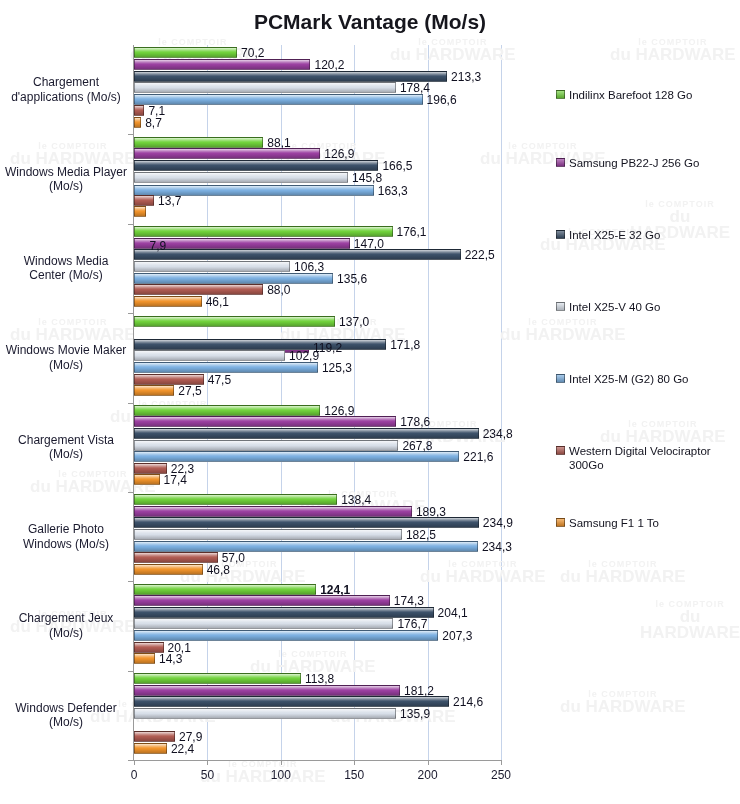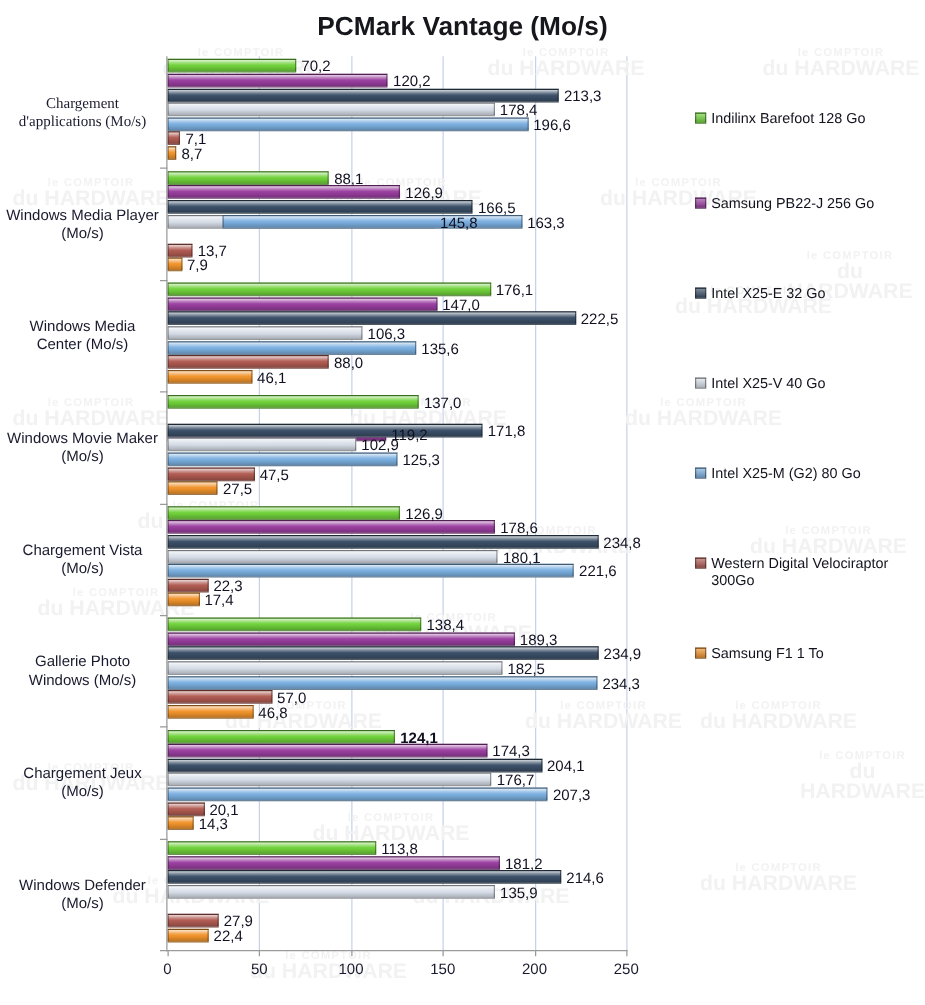--- a/index.html
+++ b/index.html
@@ -259,21 +259,21 @@
       <div class="ytick" style="top: 134.375px;"></div>
       <div class="ytick" style="top: 223.75px;"></div>
       <div class="ytick" style="top: 313.125px;"></div>
       <div class="ytick" style="top: 402.5px;"></div>
       <div class="ytick" style="top: 491.875px;"></div>
       <div class="ytick" style="top: 581.25px;"></div>
       <div class="ytick" style="top: 670.625px;"></div>
       <div class="ytick" style="top: 760px;"></div>
     </div>
   <div id="catlabels">
-      <div class="cat-label" style="top: 75.1875px; font-family: Liberation Serif, serif;">Chargement d'applications (Mo/s)</div>
+      <div class="cat-label" style="top: 75.1875px;">Chargement d'applications (Mo/s)</div>
       <div class="cat-label" style="top: 164.562px;">Windows Media Player (Mo/s)</div>
       <div class="cat-label" style="top: 253.938px;">Windows Media Center (Mo/s)</div>
       <div class="cat-label" style="top: 343.312px;">Windows Movie Maker (Mo/s)</div>
       <div class="cat-label" style="top: 432.688px;">Chargement Vista (Mo/s)</div>
       <div class="cat-label" style="top: 522.062px;">Gallerie Photo Windows (Mo/s)</div>
       <div class="cat-label" style="top: 611.438px;">Chargement Jeux (Mo/s)</div>
       <div class="cat-label" style="top: 700.812px;">Windows Defender (Mo/s)</div>
     </div>
 
   <div id="plot">
@@ -317,31 +317,31 @@
           <div class="vlabel" style="left: 190.289px;">126,9</div>
         </div>
         <div class="barrow" style="top: 25.5875px; width: 367px;">
           <div class="bar" title="Intel X25-E 32 Go: 166,5" style="width: 244.422px; background: linear-gradient(rgb(141, 154, 167) 0%, rgb(83, 101, 122) 22%, rgb(59, 80, 104) 52%, rgb(46, 62, 81) 100%);"></div>
           <div class="vlabel" style="left: 248.422px;">166,5</div>
         </div>
         <div class="barrow" style="top: 37.1875px; width: 367px;">
           <div class="bar" title="Intel X25-V 40 Go: 145,8" style="width: 214.034px; background: linear-gradient(rgb(232, 236, 242) 0%, rgb(220, 226, 235) 22%, rgb(215, 222, 232) 52%, rgb(168, 173, 181) 100%);"></div>
           <div class="vlabel" style="left: 218.034px;">145,8</div>
         </div>
-        <div class="barrow" style="top: 38px; width: 367px; margin-left: 44px;">
+        <div class="barrow" style="top: 51px; width: 367px;">
           <div class="bar" title="Intel X25-M (G2) 80 Go: 163,3" style="width: 239.724px; background: linear-gradient(rgb(178, 209, 237) 0%, rgb(139, 185, 228) 22%, rgb(123, 175, 224) 52%, rgb(96, 137, 175) 100%);"></div>
           <div class="vlabel" style="left: 243.724px;">163,3</div>
         </div>
         <div class="barrow" style="top: 60.3875px; width: 367px;">
           <div class="bar" title="Western Digital Velociraptor 300Go: 13,7" style="width: 20.1116px; background: linear-gradient(rgb(209, 160, 155) 0%, rgb(185, 111, 103) 22%, rgb(176, 91, 82) 52%, rgb(137, 71, 64) 100%);"></div>
           <div class="vlabel" style="left: 24.1116px;">13,7</div>
         </div>
         <div class="barrow" style="top: 71.9875px; width: 367px;">
           <div class="bar" title="Samsung F1 1 To: 7,9" style="width: 11.5972px; background: linear-gradient(rgb(246, 192, 132) 0%, rgb(242, 160, 68) 22%, rgb(240, 147, 43) 52%, rgb(187, 115, 34) 100%);"></div>
-          <div class="vlabel" style="left: 15.5972px;">7,9</div>
+          <div class="vlabel" style="left: 15.5972px; margin-top: 34px;">7,9</div>
         </div>
       </div>
       <div class="group" style="top: 178.75px; height: 89.375px;">
         <div class="barrow" style="top: 2.3875px; width: 367px;">
           <div class="bar" title="Indilinx Barefoot 128 Go: 176,1" style="width: 258.515px; background: linear-gradient(rgb(172, 228, 141) 0%, rgb(129, 215, 83) 22%, rgb(112, 209, 59) 52%, rgb(87, 163, 46) 100%);"></div>
           <div class="vlabel" style="left: 262.515px;">176,1</div>
         </div>
         <div class="barrow" style="top: 13.9875px; width: 367px;">
           <div class="bar" title="Samsung PB22-J 256 Go: 147,0" style="width: 215.796px; background: linear-gradient(rgb(196, 144, 200) 0%, rgb(166, 86, 171) 22%, rgb(154, 63, 160) 52%, rgb(120, 49, 125) 100%);"></div>
           <div class="vlabel" style="left: 219.796px;">147,0</div>
@@ -405,21 +405,21 @@
         <div class="barrow" style="top: 13.9875px; width: 367px;">
           <div class="bar" title="Samsung PB22-J 256 Go: 178,6" style="width: 262.185px; background: linear-gradient(rgb(196, 144, 200) 0%, rgb(166, 86, 171) 22%, rgb(154, 63, 160) 52%, rgb(120, 49, 125) 100%);"></div>
           <div class="vlabel" style="left: 266.185px;">178,6</div>
         </div>
         <div class="barrow" style="top: 25.5875px; width: 367px;">
           <div class="bar" title="Intel X25-E 32 Go: 234,8" style="width: 344.686px; background: linear-gradient(rgb(141, 154, 167) 0%, rgb(83, 101, 122) 22%, rgb(59, 80, 104) 52%, rgb(46, 62, 81) 100%);"></div>
           <div class="vlabel" style="left: 348.686px;">234,8</div>
         </div>
         <div class="barrow" style="top: 37.1875px; width: 367px;">
           <div class="bar" title="Intel X25-V 40 Go: 180,1" style="width: 264.387px; background: linear-gradient(rgb(232, 236, 242) 0%, rgb(220, 226, 235) 22%, rgb(215, 222, 232) 52%, rgb(168, 173, 181) 100%);"></div>
-          <div class="vlabel" style="left: 268.387px;">180,1</div>
+          <div class="vlabel" style="left: 268.387px;">267,8</div>
         </div>
         <div class="barrow" style="top: 48.7875px; width: 367px;">
           <div class="bar" title="Intel X25-M (G2) 80 Go: 221,6" style="width: 325.309px; background: linear-gradient(rgb(178, 209, 237) 0%, rgb(139, 185, 228) 22%, rgb(123, 175, 224) 52%, rgb(96, 137, 175) 100%);"></div>
           <div class="vlabel" style="left: 329.309px;">221,6</div>
         </div>
         <div class="barrow" style="top: 60.3875px; width: 367px;">
           <div class="bar" title="Western Digital Velociraptor 300Go: 22,3" style="width: 32.7364px; background: linear-gradient(rgb(209, 160, 155) 0%, rgb(185, 111, 103) 22%, rgb(176, 91, 82) 52%, rgb(137, 71, 64) 100%);"></div>
           <div class="vlabel" style="left: 36.7364px;">22,3</div>
         </div>
         <div class="barrow" style="top: 71.9875px; width: 367px;">

